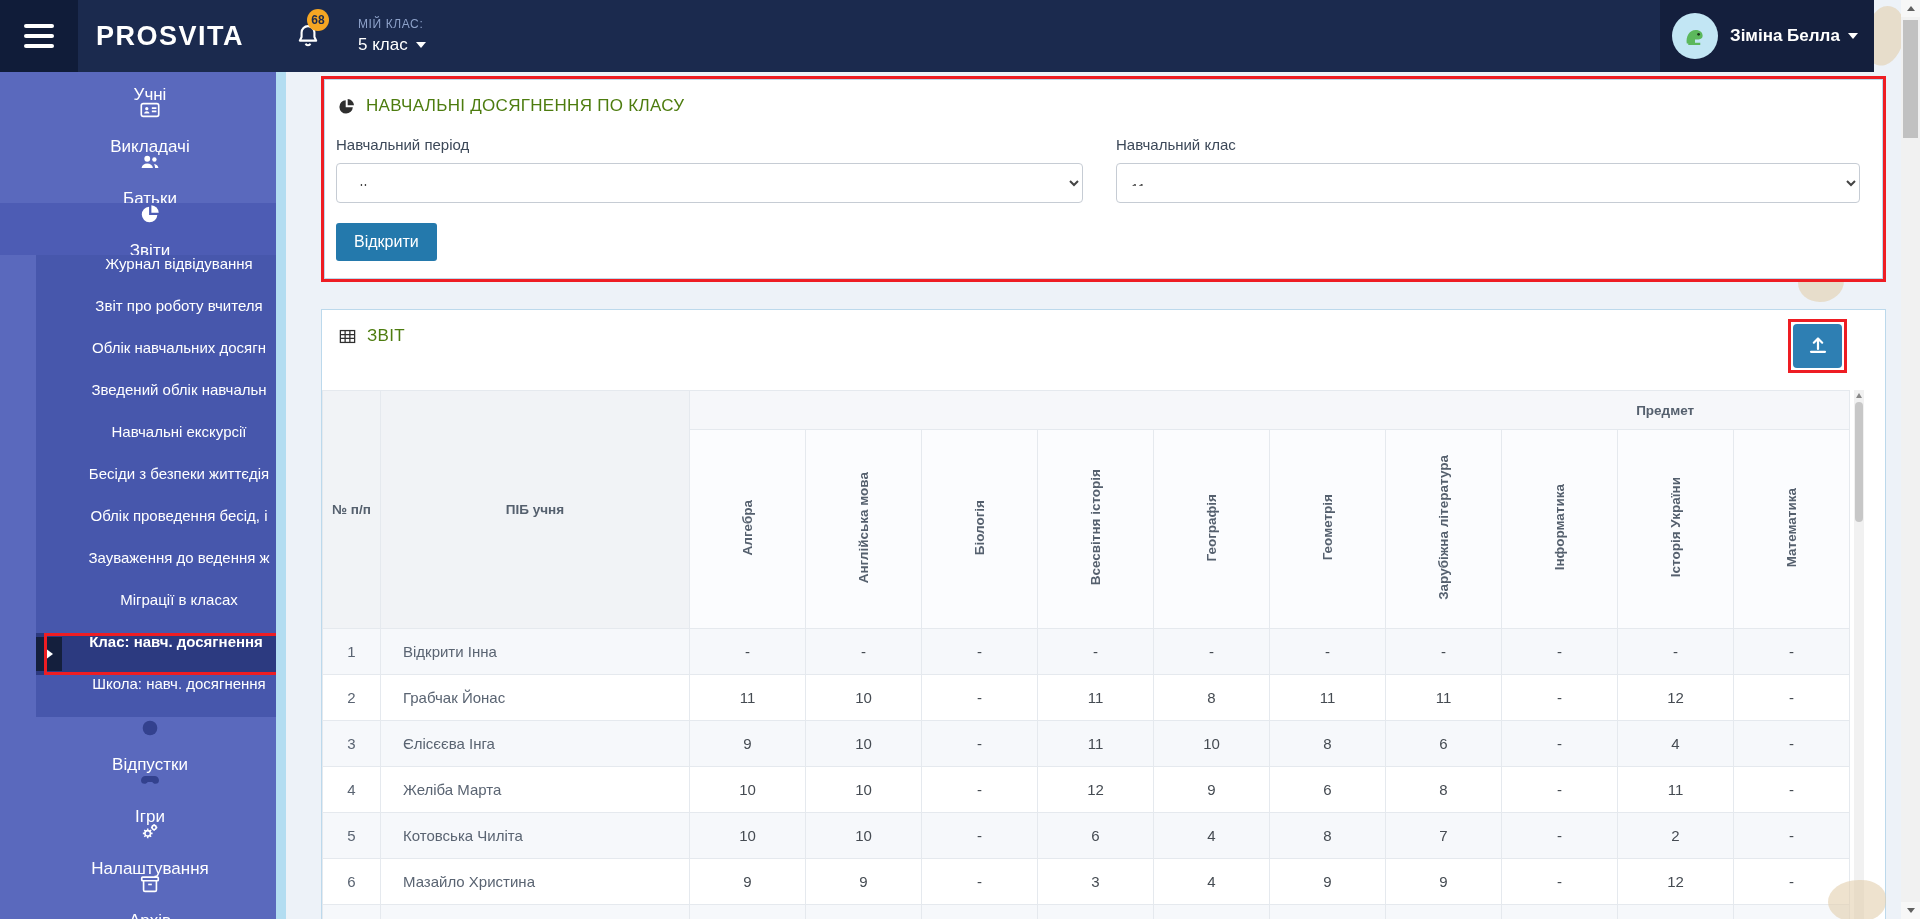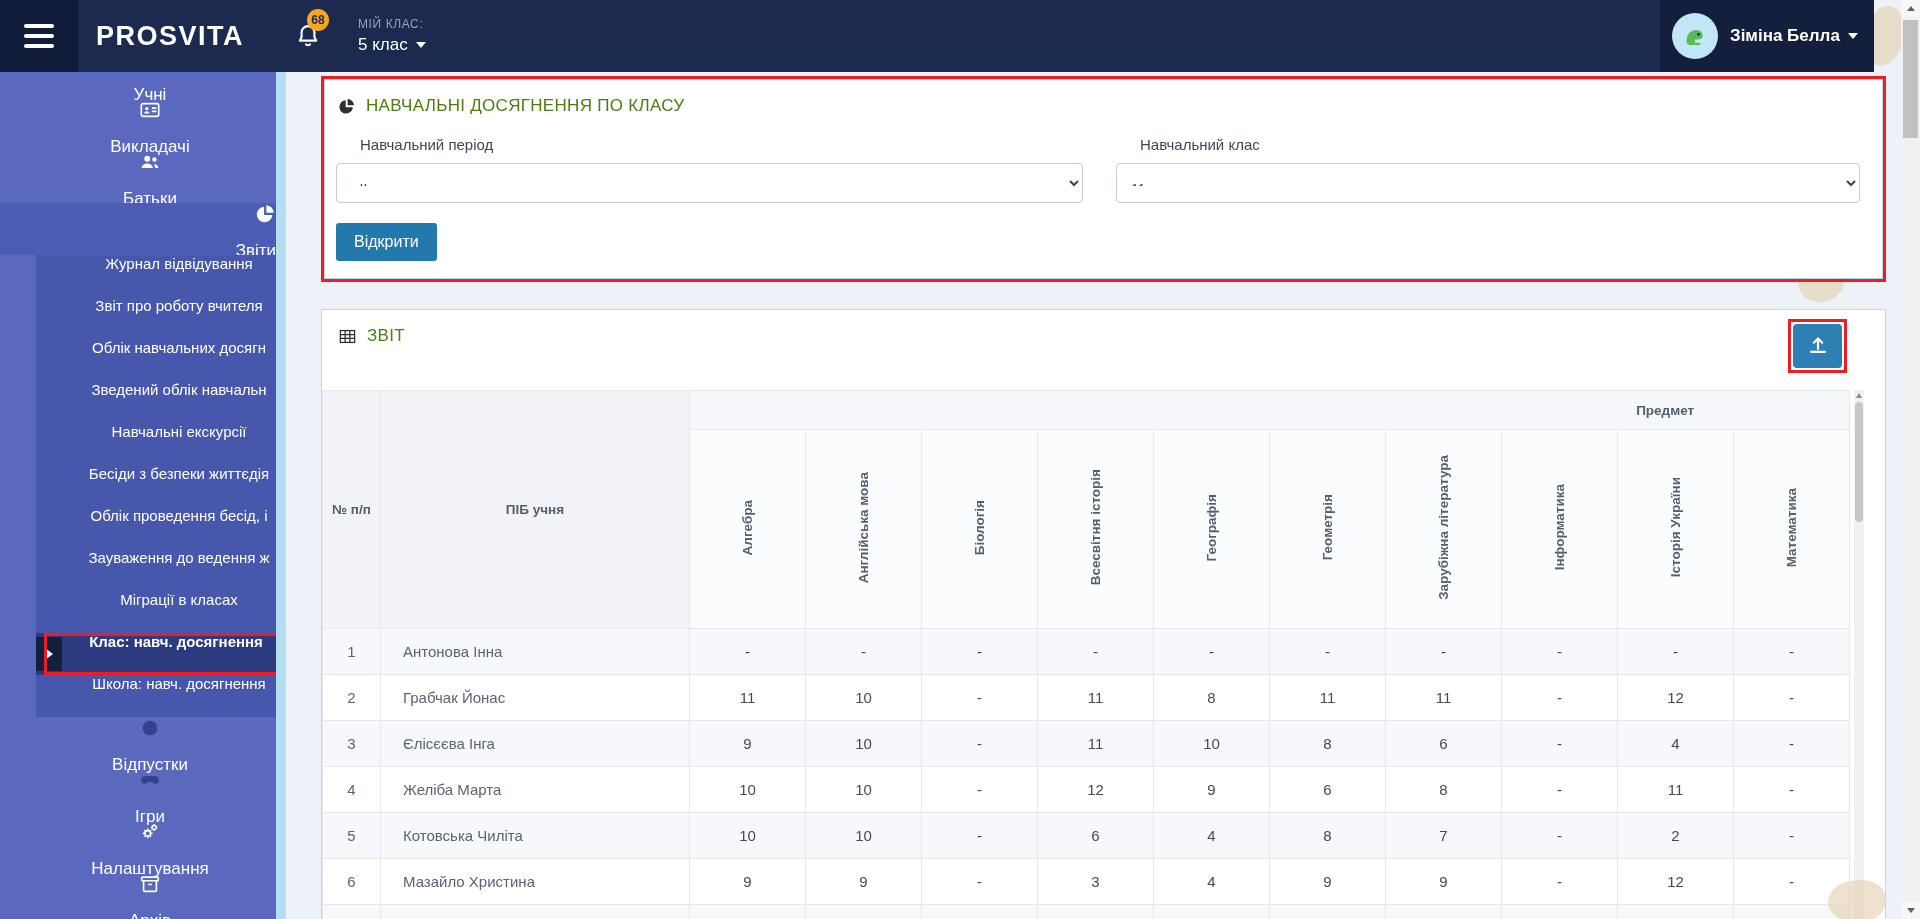--- a/index.html
+++ b/index.html
@@ -29,21 +29,21 @@
           justify-content:center;overflow:hidden;flex:none;}
   .avatar svg{width:36px;height:36px;}
   .u-name{color:#fff;font-weight:bold;font-size:17px;margin-left:12px;white-space:nowrap;}
 
   
   .sidebar{position:absolute;left:0;top:72px;width:276px;height:847px;background:var(--sidebar-blue,#5a69bd);
            overflow:hidden;z-index:5;}
   .side-nav{margin-top:-25px;}
   .side-item{position:relative;display:flex;align-items:center;color:#fff;cursor:pointer;flex-direction:column;}
   .side-item.top{height:52px;padding-left:24px;gap:16px;font-size:17px;}
-  .side-item.section{height:52px;padding-left:24px;gap:16px;font-size:17px;background:#4d5cb4;align-items:flex-end;}
+  .side-item.section{height:52px;padding-left:24px;gap:16px;font-size:17px;background:#4d5cb4;}
   .side-item.sub{height:42px;padding-left:46px;font-size:15px;background:#4757ac;margin-left:36px;}
   .side-item.sub.active{background:#2c3a80;font-weight:bold;padding-left:40px;}
   .s-icon{width:22px;height:22px;flex:none;color:#fff;}
   .s-icon svg{width:100%;height:100%;}
   .s-label{white-space:nowrap;}
   [data-name="sidebar-item-vacations"] .s-icon,
   [data-name="sidebar-item-games"] .s-icon{color:#33418e;}
   .active-marker{position:absolute;left:0;top:4px;bottom:4px;width:26px;background:#141f3d;
                  display:flex;align-items:center;justify-content:center;}
   .active-marker i{display:block;width:0;height:0;border-top:6px solid transparent;
@@ -62,21 +62,21 @@
   .annotated{position:absolute;left:35px;top:4px;width:1565px;height:206px;
              border:3px solid var(--accent-red,#ee1d23);box-sizing:border-box;z-index:2;}
   .panel{background:#fff;border:1px solid #bcd9ec;box-sizing:border-box;}
   .filters-panel{width:100%;height:100%;position:relative;}
   .panel-title{display:flex;align-items:center;gap:10px;font-size:17px;color:#4d7c0f;letter-spacing:.3px;}
   .t-icon{width:19px;height:19px;color:#2f2f2f;flex:none;}
   .t-icon svg{width:100%;height:100%;}
   .filters-panel .panel-title{padding:16px 12px 0;}
   .filters-row{display:flex;padding:20px 11px 0;}
   .field{display:flex;flex-direction:column;}
-  .field label{font-size:15px;color:#3c4858;margin-bottom:10px;margin-left:24px;}
+  .field label{font-size:15px;color:#3c4858;margin-bottom:10px;}
   .field select{height:40px;border:1px solid #c6ccd4;border-radius:4px;background:#fff;color:#444;
                 font-size:14px;padding:16px 10px;font-family:inherit;}
   .field.f1{width:747px;margin-right:33px;}
   .field.f2{width:744px;}
   .btn-open{margin:20px 0 0 11px;background:var(--button-blue,#2479ac);color:#fff;border:none;border-radius:3px;
             font-size:16px;padding:10px 18px;cursor:pointer;font-family:inherit;}
 
   .report-panel{position:absolute;left:35px;top:237px;width:1565px;height:700px;z-index:2;}
   .report-panel .panel-title{position:absolute;top:16px;left:16px;}
   .export-box{position:absolute;top:9px;right:38px;border:3px solid var(--accent-red,#ee1d23);padding:2px;z-index:3;}
@@ -340,21 +340,21 @@
               <th class="th-subject" data-name="subject-column-header"><span class="vert" data-name="subject-column-header-label">Геометрія</span></th>
               <th class="th-subject" data-name="subject-column-header"><span class="vert" data-name="subject-column-header-label">Зарубіжна література</span></th>
               <th class="th-subject" data-name="subject-column-header"><span class="vert" data-name="subject-column-header-label">Інформатика</span></th>
               <th class="th-subject" data-name="subject-column-header"><span class="vert" data-name="subject-column-header-label">Історія України</span></th>
               <th class="th-subject" data-name="subject-column-header"><span class="vert" data-name="subject-column-header-label">Математика</span></th>
             </tr>
           </thead>
         <tbody data-name="report-table-body">
             <tr data-name="student-row">
               <td class="c-num" data-name="row-number-cell">1</td>
-              <td class="c-name" data-name="student-name-cell">Антонова Інна</td>
+              <td class="c-name" data-name="student-name-cell">Відкрити Інна</td>
               <td class="c-mark" data-name="mark-cell">-</td>
               <td class="c-mark" data-name="mark-cell">-</td>
               <td class="c-mark" data-name="mark-cell">-</td>
               <td class="c-mark" data-name="mark-cell">-</td>
               <td class="c-mark" data-name="mark-cell">-</td>
               <td class="c-mark" data-name="mark-cell">-</td>
               <td class="c-mark" data-name="mark-cell">-</td>
               <td class="c-mark" data-name="mark-cell">-</td>
               <td class="c-mark" data-name="mark-cell">-</td>
               <td class="c-mark" data-name="mark-cell">-</td>

